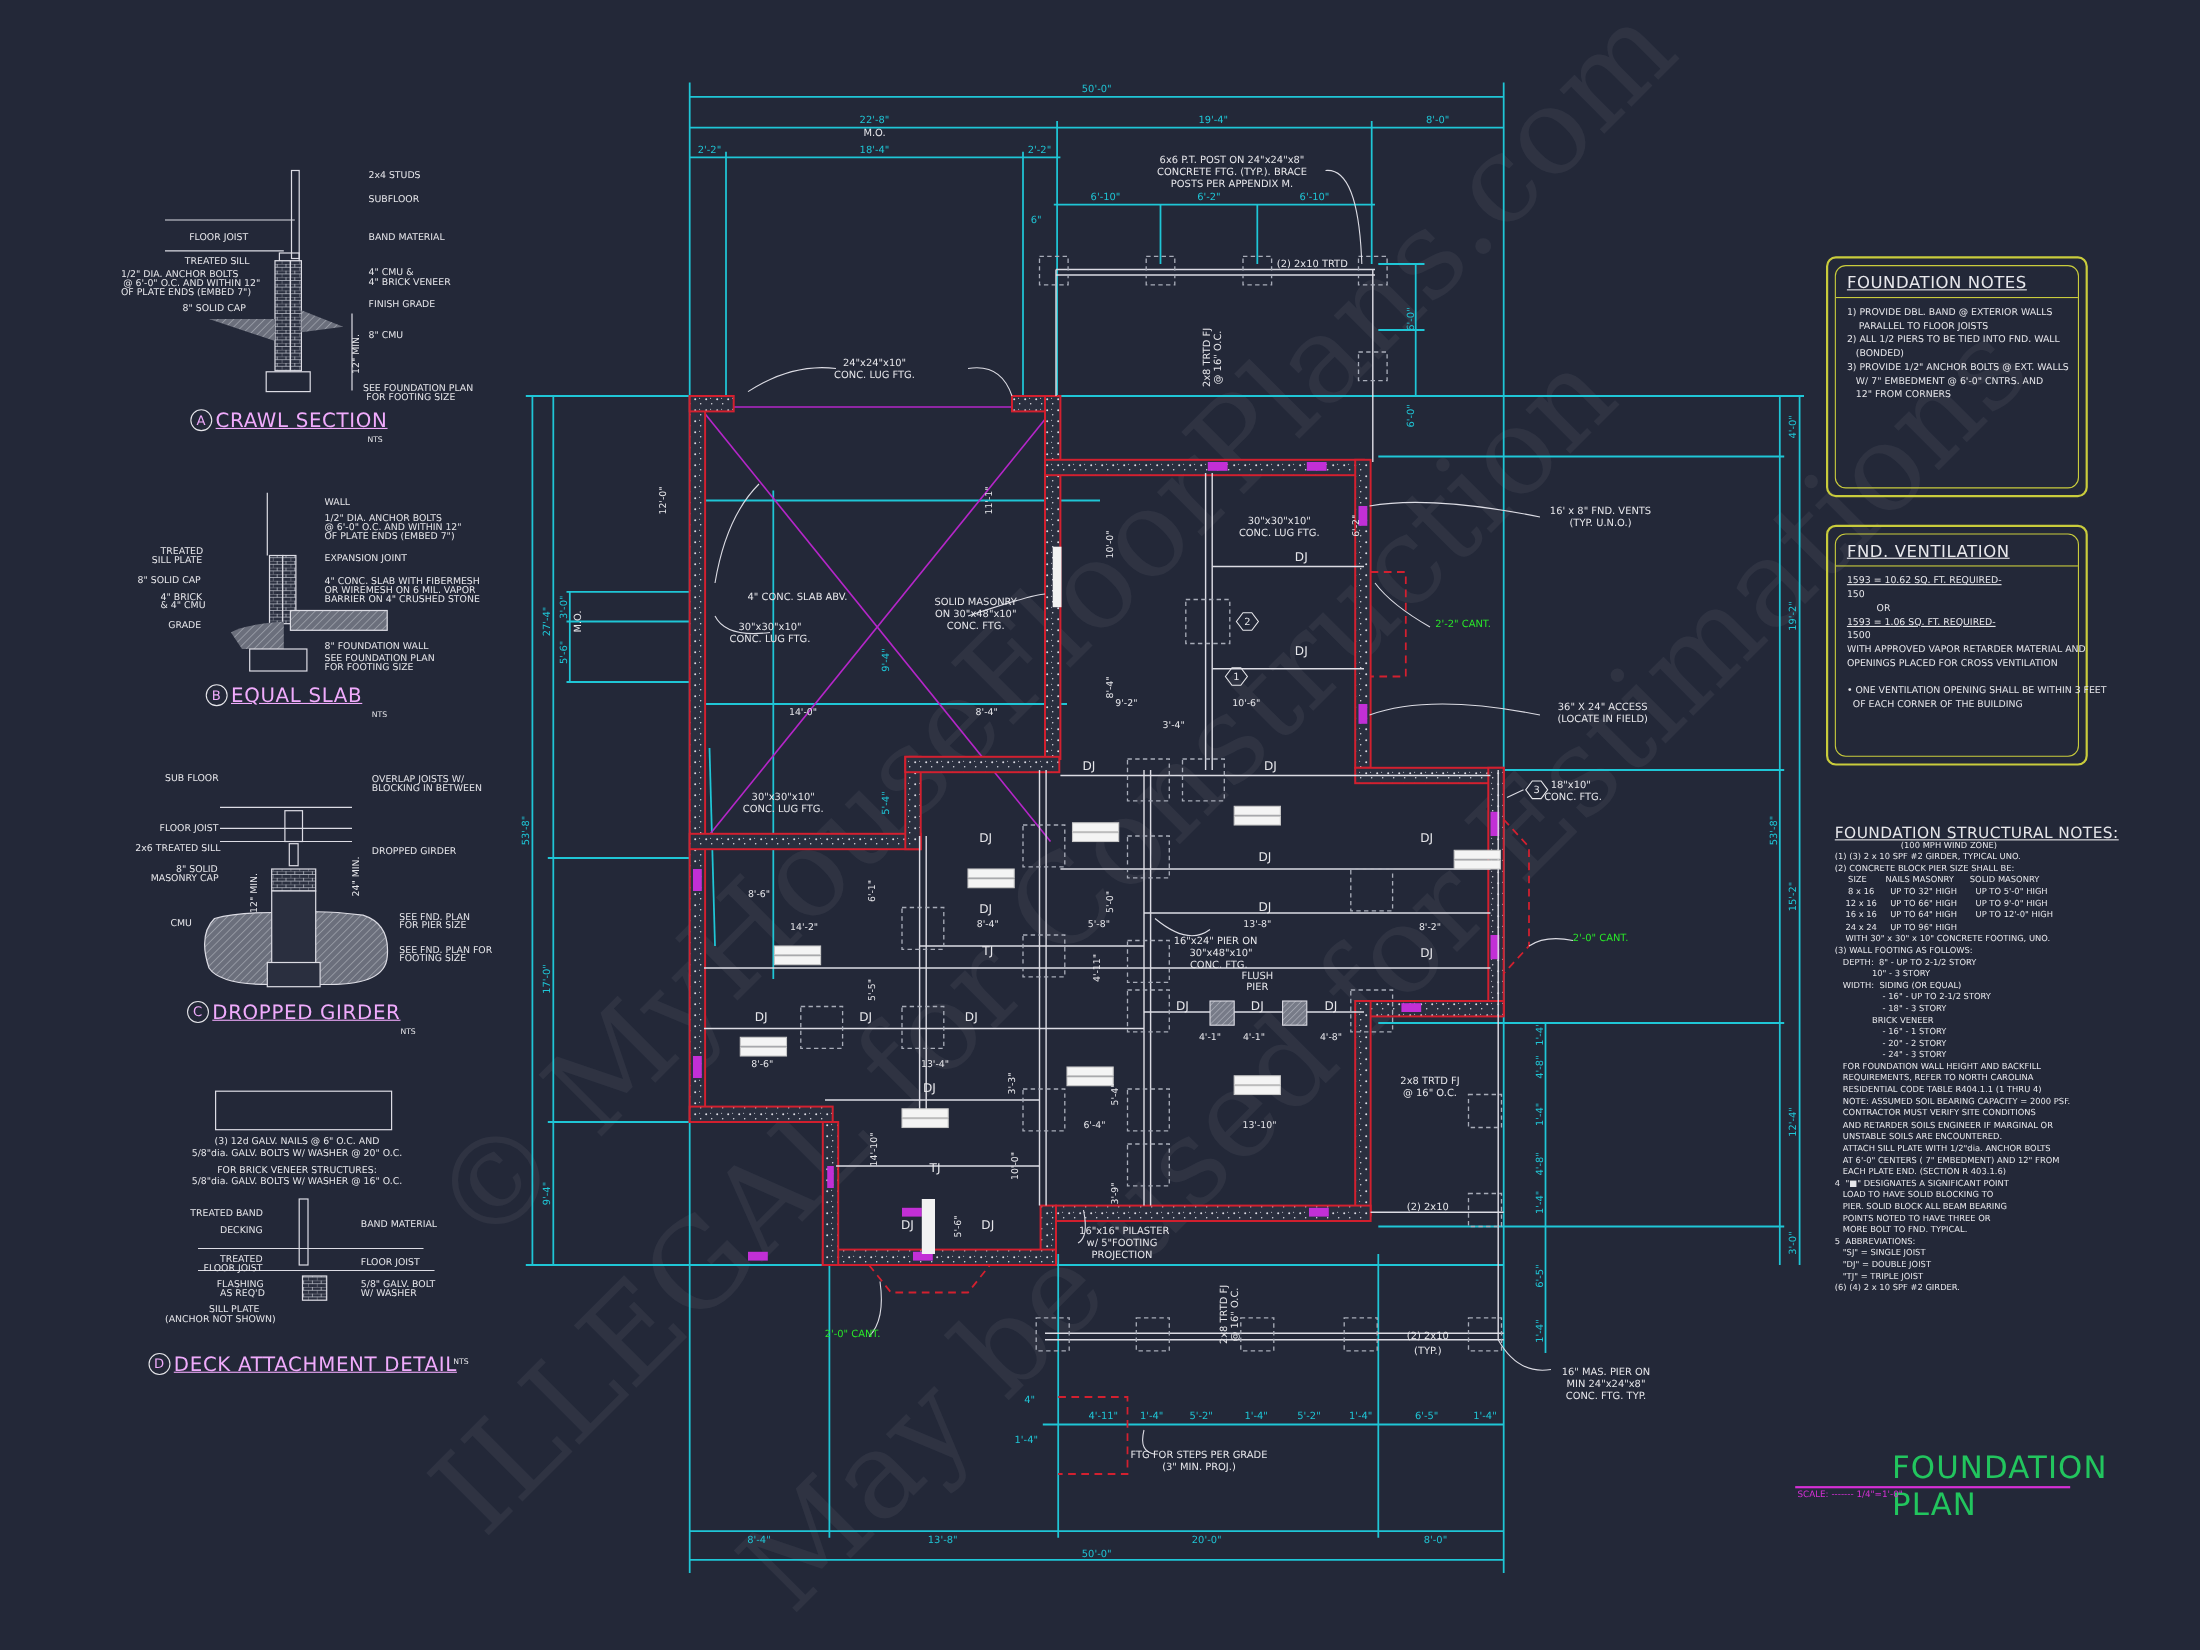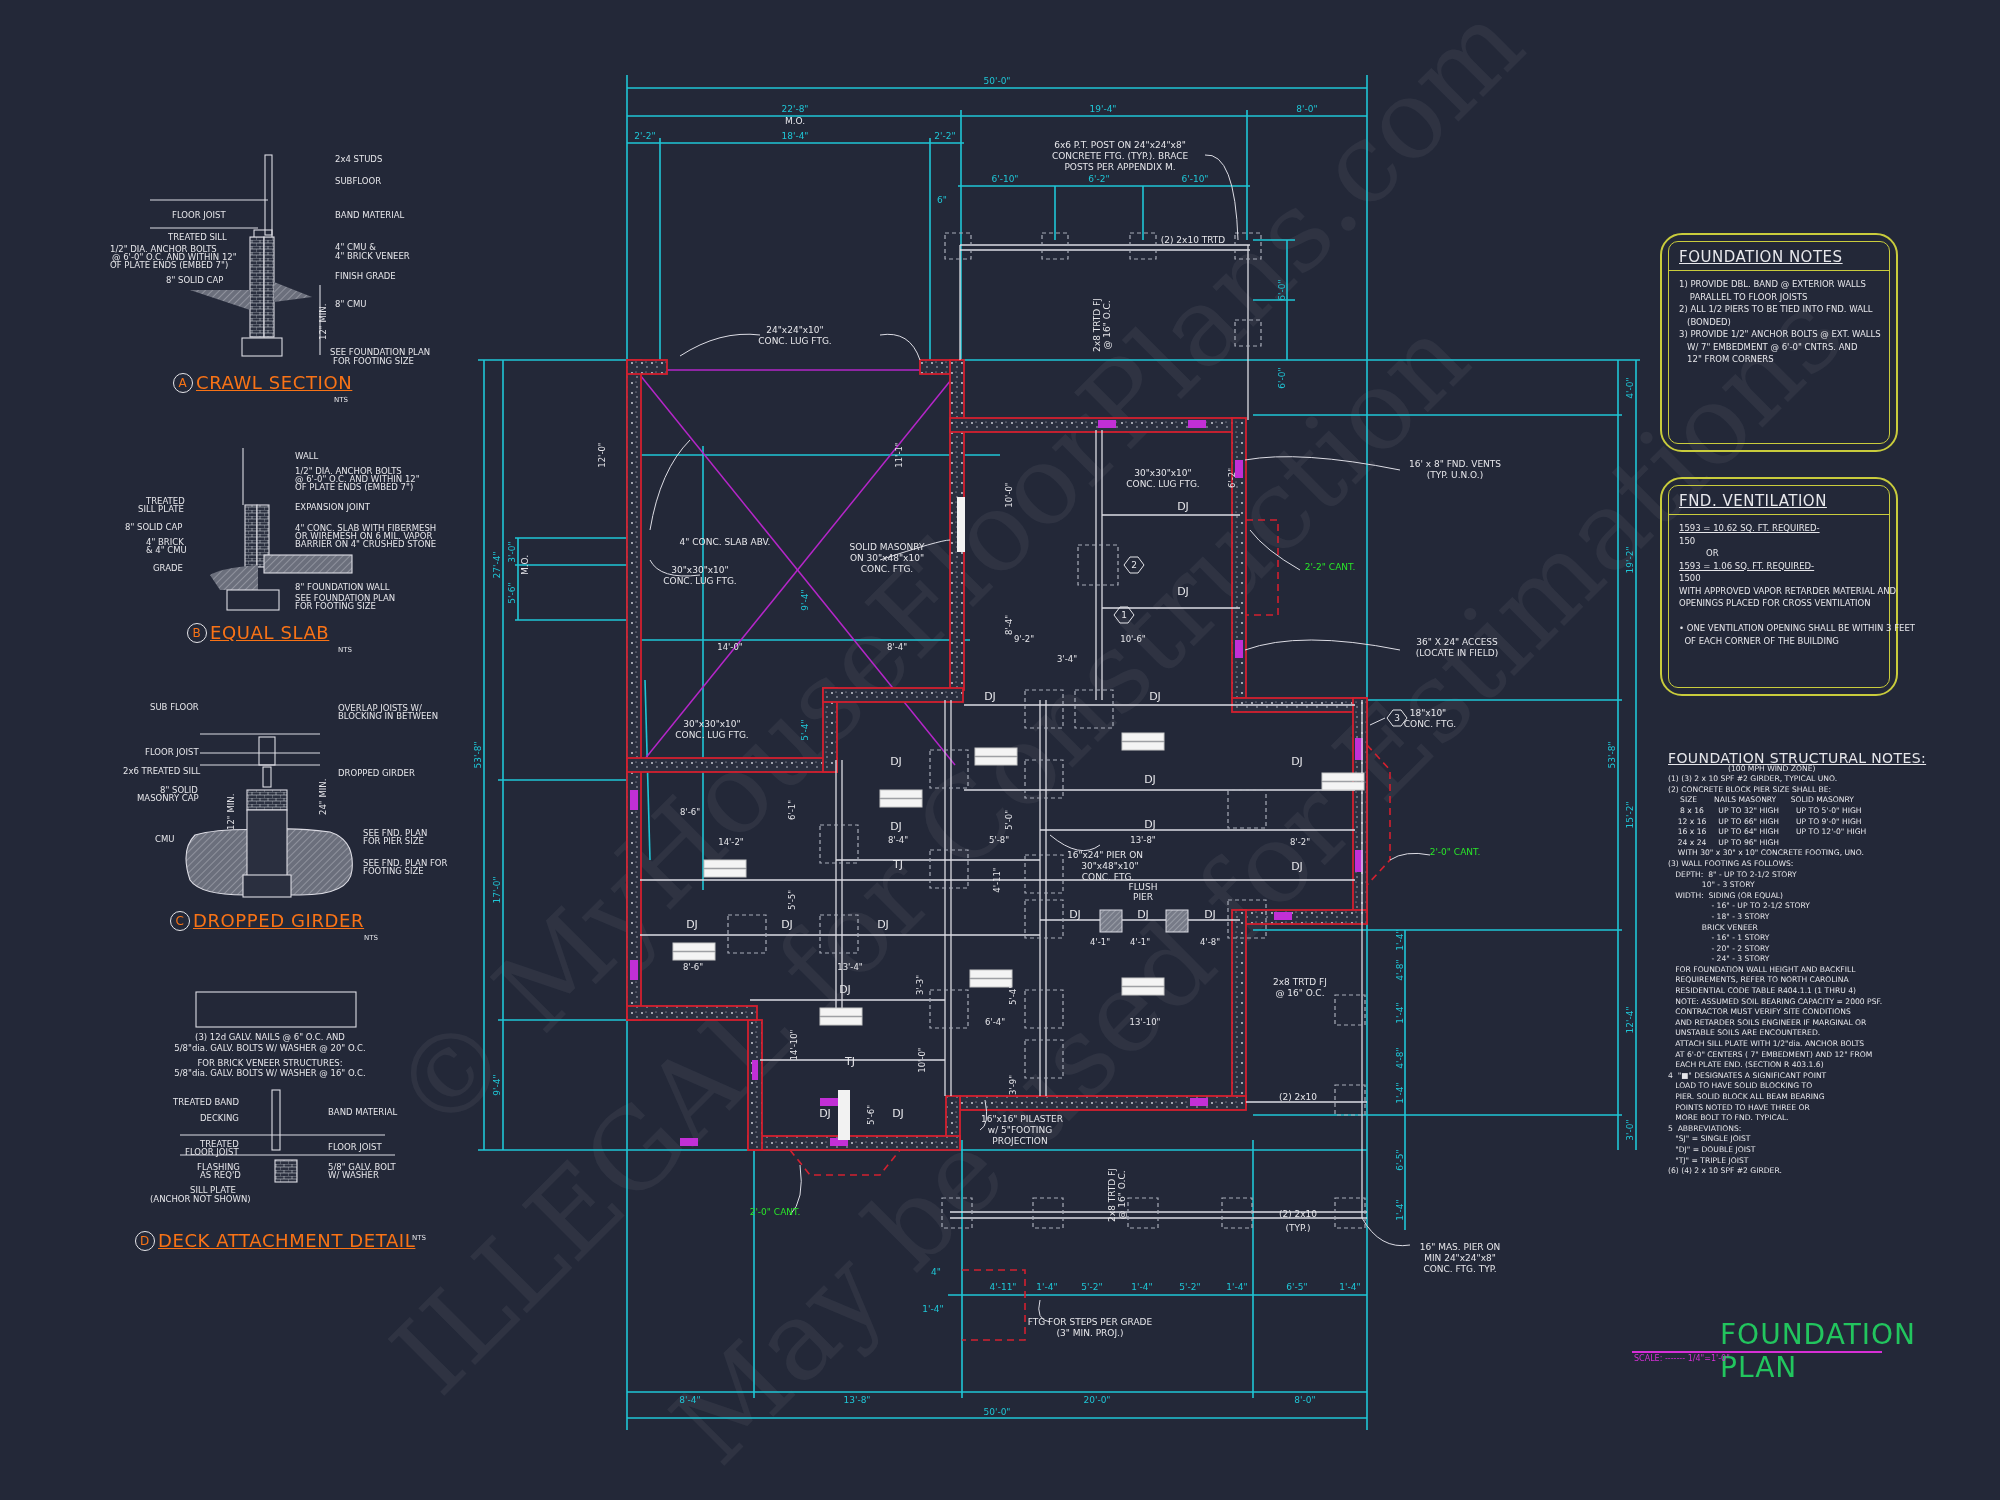--- a/index.html
+++ b/index.html
@@ -1,31 +1,31 @@
 <!DOCTYPE html>
 <html><head>
 <meta charset="utf-8">
 <style>
   html,body{margin:0;padding:0;}
   body{width:2000px;height:1500px;background:#232838;overflow:hidden;position:relative;font-family:"DejaVu Sans",sans-serif;}
   svg{position:absolute;left:0;top:0;}
   .wm{font-family:"DejaVu Serif",serif;fill:rgba(255,255,255,0.055);}
-  .notes-box{position:absolute;border:2px solid #c9cc3c;border-radius:22px;}
+  .notes-box{position:absolute;border:2px solid #c9cc3c;border-radius:9px;}
   .notes-inner{position:absolute;left:6px;top:6px;right:6px;bottom:6px;border:1.5px solid #c9cc3c;border-radius:10px;}
   .notes-title{position:absolute;left:10px;top:6px;color:#e8e8ec;font-size:15px;letter-spacing:0.5px;text-decoration:underline;}
   .notes-rule{position:absolute;left:0;right:0;top:28px;border-top:1.5px solid #c9cc3c;}
   .notes-body{position:absolute;left:10px;top:36px;right:8px;color:#e6e6ea;font-size:8.5px;line-height:12.5px;}
   .notes-body div{white-space:pre;}
   .struct{position:absolute;left:1668px;top:716px;width:230px;color:#e6e6ea;font-size:7.6px;line-height:10.6px;}
   .struct div{white-space:pre;}
   .struct .h{font-size:14px;text-decoration:underline;letter-spacing:0.4px;margin-top:37px;}
   .title{position:absolute;left:1720px;top:1318px;color:#22c55e;font-size:28px;letter-spacing:1px;}
   .title-rule{position:absolute;left:1632px;top:1351px;width:250px;border-top:2px solid #d62fd6;}
   .scale{position:absolute;left:1634px;top:1354px;color:#d62fd6;font-size:8px;}
-  .detail-title{position:absolute;color:#f97316;font-size:18px;letter-spacing:0.6px;}
+  .detail-title{position:absolute;color:#f0abfc;font-size:18px;letter-spacing:0.6px;}
   .detail-title .circ{display:inline-block;width:18px;height:18px;border:1.5px solid #e6e6ea;border-radius:50%;font-size:12px;text-align:center;line-height:18px;margin-right:3px;vertical-align:2px;}
   .detail-title .lbl{text-decoration:underline;}
   .nts{position:absolute;color:#e6e6ea;font-size:7px;}
 </style>
 </head>
 <body>
 
 <svg width="2000" height="1500" viewBox="0 0 2000 1500">
   <text class="wm" font-size="110" transform="translate(440,1140) rotate(-45)">© MyHouseFloorPlans.com</text>
   <text class="wm" font-size="110" transform="translate(440,1400) rotate(-45)">ILLEGAL for Construction</text>

